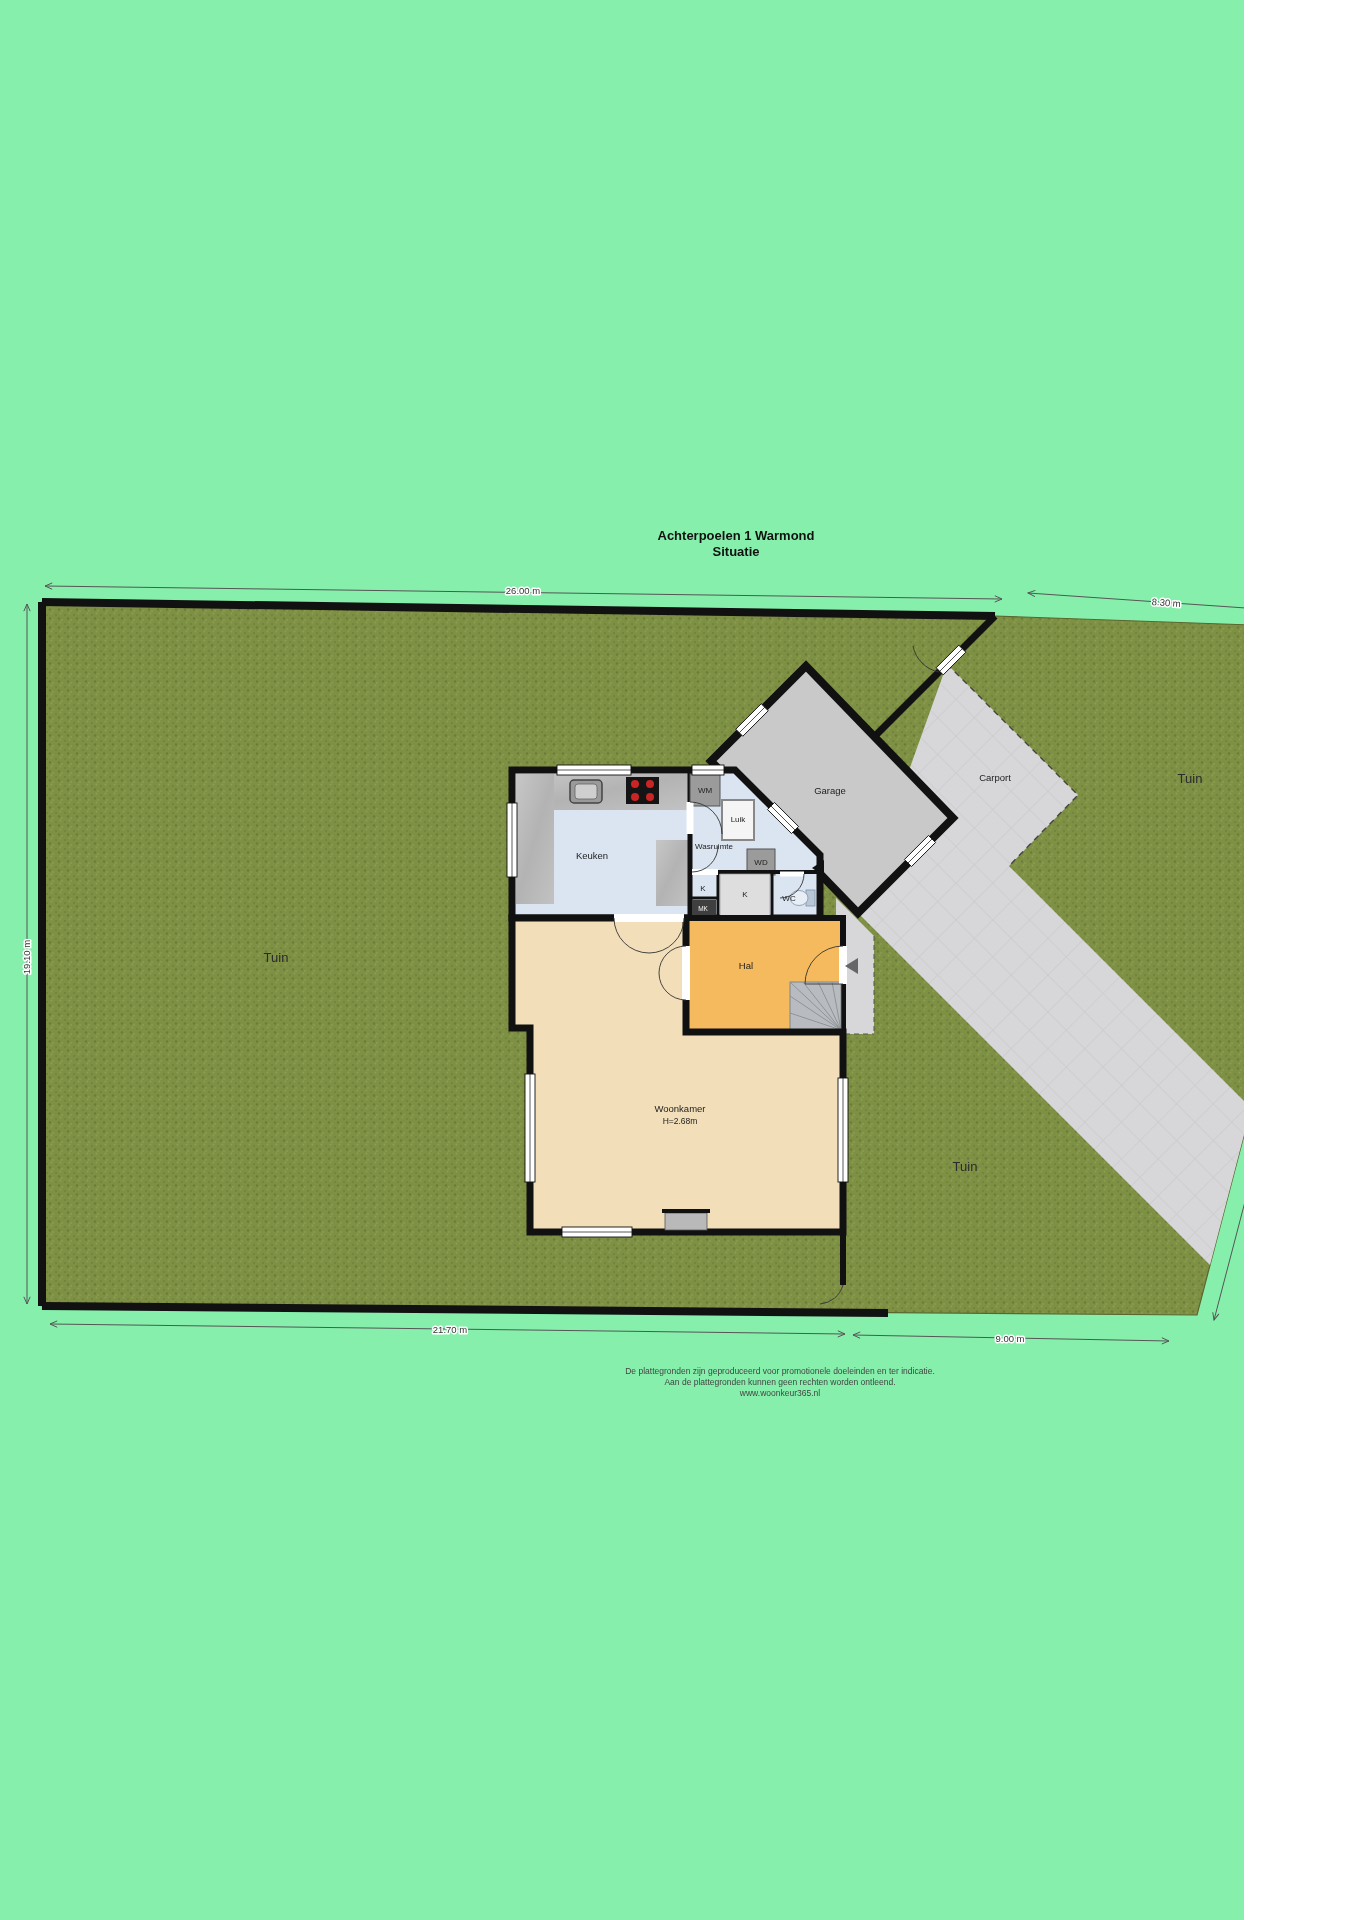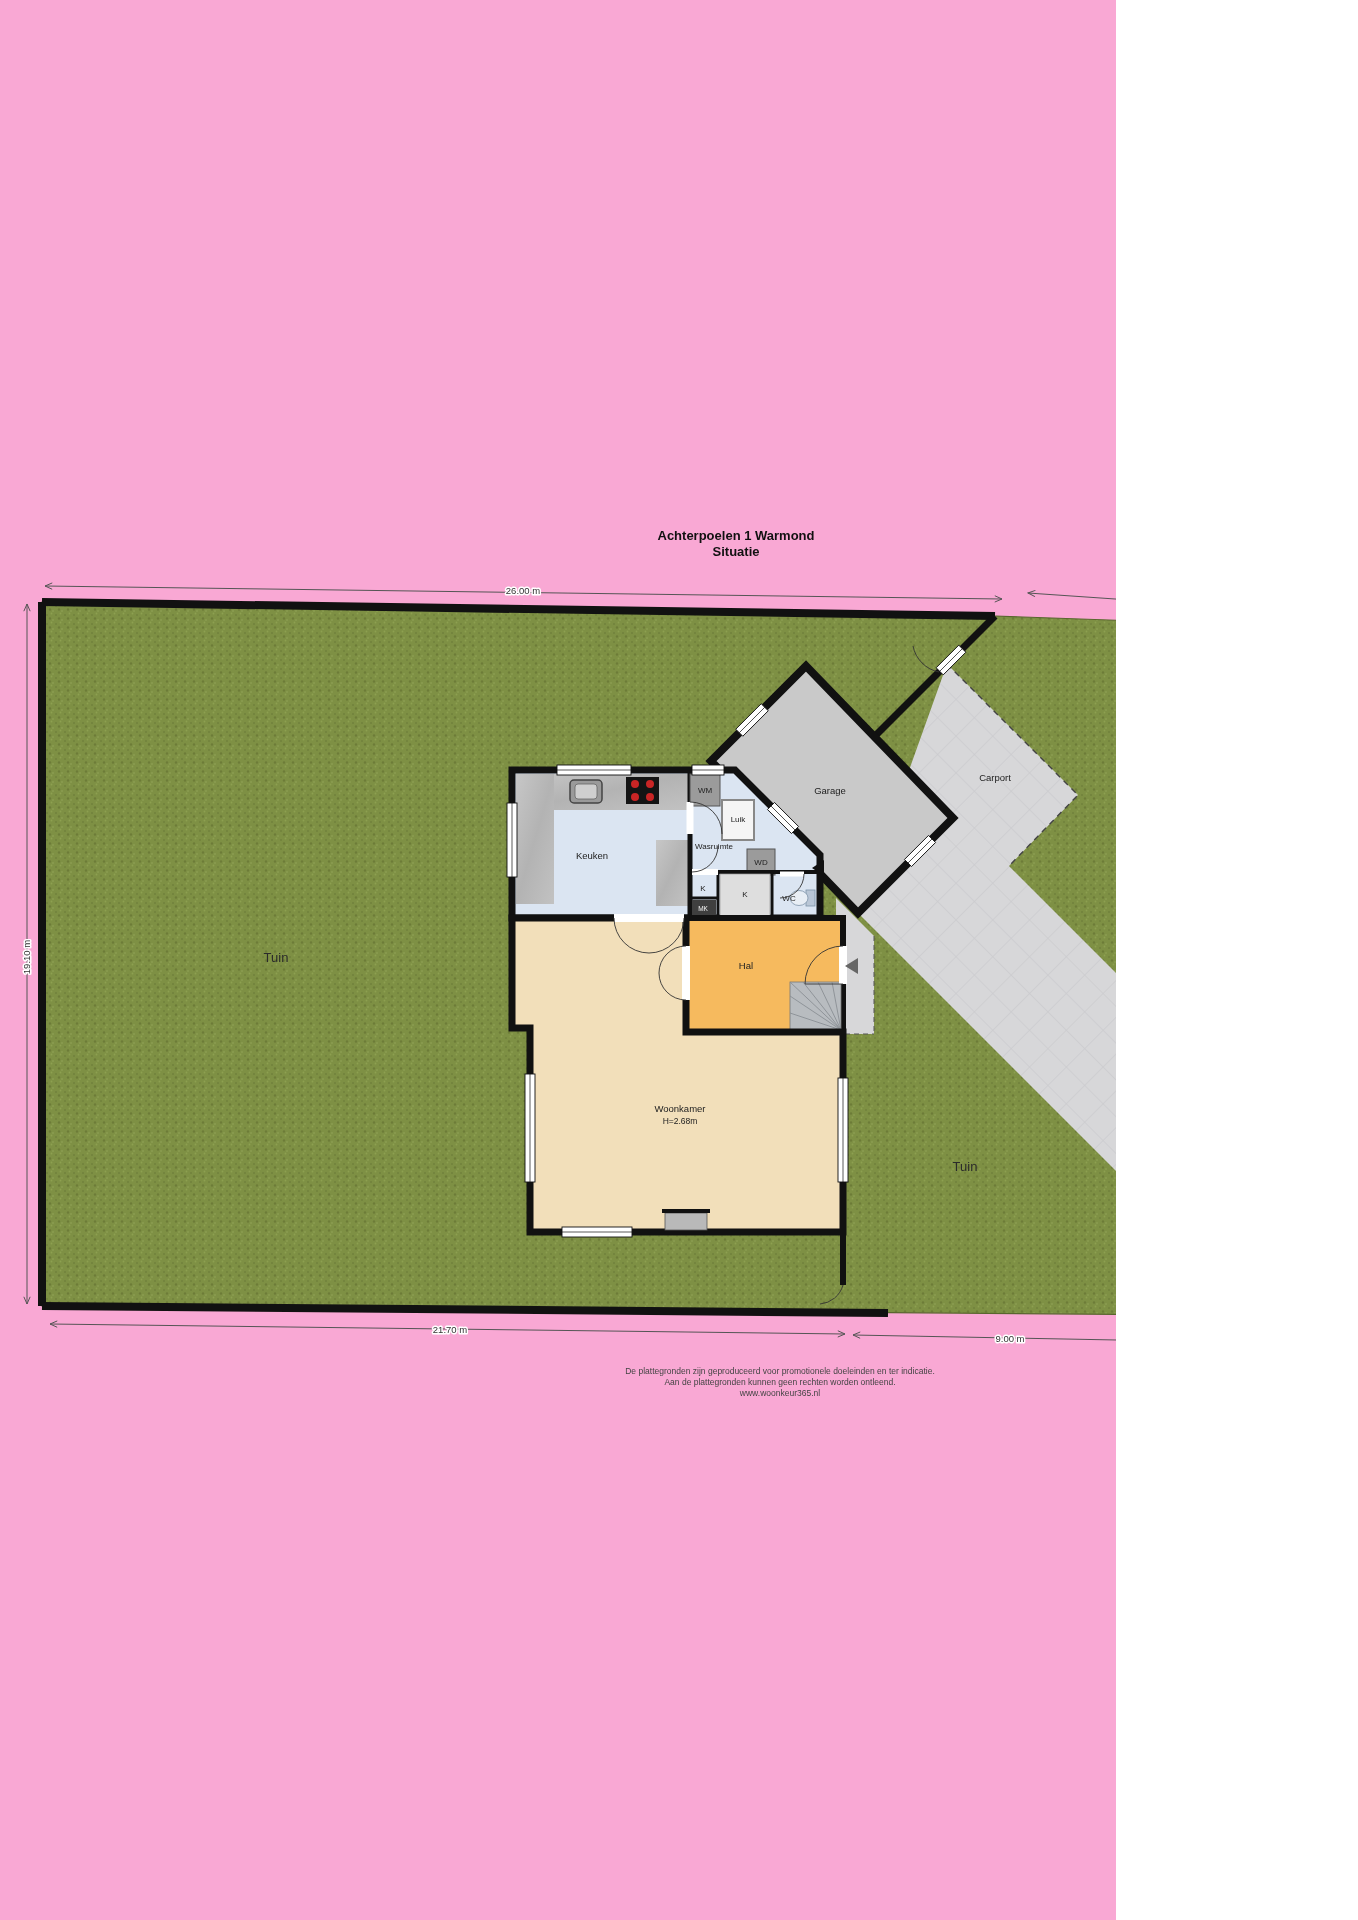--- a/index.html
+++ b/index.html
@@ -1,16 +1,16 @@
 <!DOCTYPE html>
 <html><head>
 <meta charset="utf-8">
 <style>
   html,body{margin:0;padding:0;background:#ffffff;}
-  #page{position:relative;width:1116px;height:1920px;background:#f9a8d4;overflow:hidden;
+  #page{position:relative;width:1244px;height:1920px;background:#86efac;overflow:hidden;
         font-family:"Liberation Sans", sans-serif;}
   svg{position:absolute;left:0;top:0;}
   text{font-family:"Liberation Sans", sans-serif;}
   .title-line{font-size:13px;font-weight:bold;fill:#111;}
   .dim{font-size:9.5px;fill:#333;paint-order:stroke;stroke:#ffffff;stroke-width:3px;stroke-linejoin:round;}
   .tuin{font-size:13px;fill:#2b2b2b;}
   .room{font-size:9.5px;fill:#222;}
   .room-sm{font-size:8px;fill:#222;}
   .room-xs{font-size:6.5px;fill:#f2f2f2;}
   .sub{font-size:8.5px;fill:#222;}

